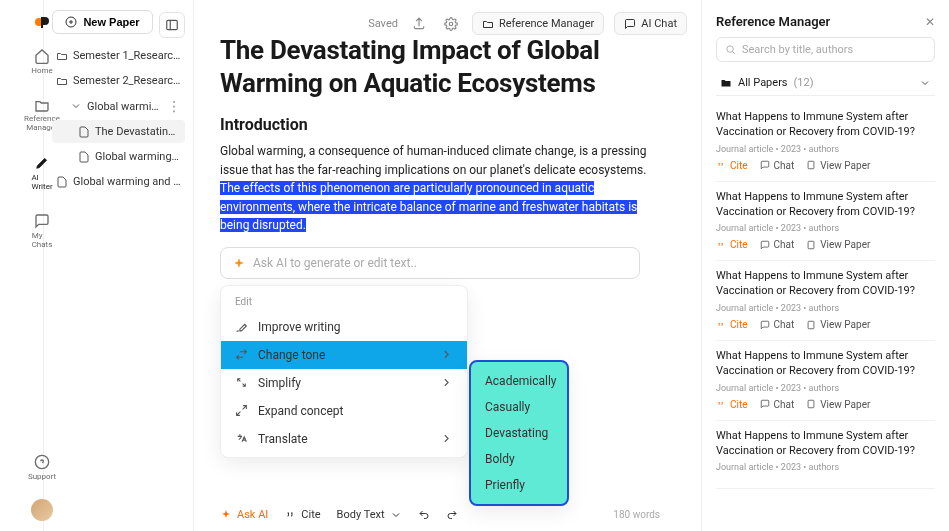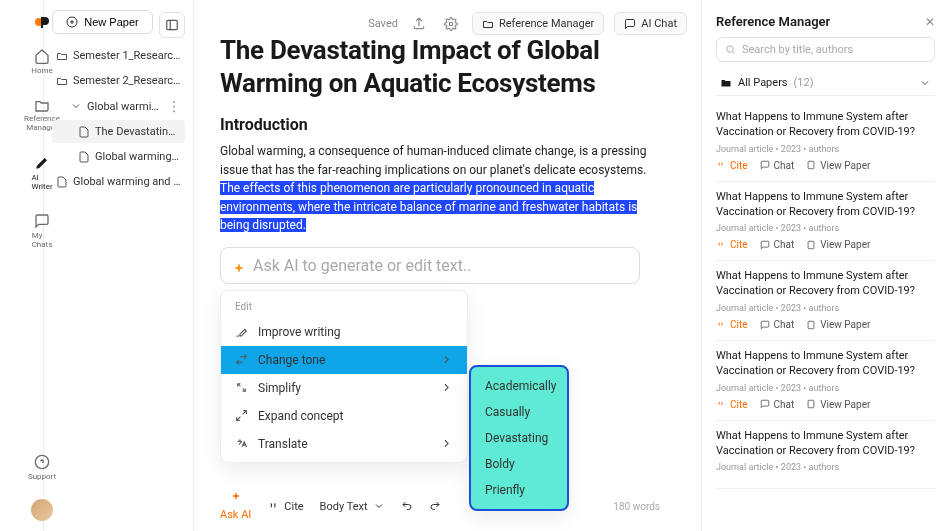--- a/index.html
+++ b/index.html
@@ -11,21 +11,21 @@
 .rail .logo svg { width:16px; height:16px; }
 .rail-item { display:flex; flex-direction:column; align-items:center; gap:2px; cursor:pointer; color:#6b6b6b; font-size:8px; width:100%; padding:4px 0; }
 .rail-item svg { width:16px; height:16px; stroke:#6b6b6b; }
 .rail-item.active { background:#fff; color:#1a1a1a; }
 .rail-item.active svg { stroke:#1a1a1a; fill:#1a1a1a; }
 .rail .spacer { flex:1; }
 .rail .avatar { width:22px; height:22px; border-radius:50%; background: linear-gradient(135deg,#d4a574,#e8c9a0); margin-bottom:10px; }
 
 
 .sidebar { width: 150px; border-right:1px solid #eee; padding: 10px 8px; display:flex; flex-direction:column; gap:4px; }
-.new-paper { display:flex; align-items:center; justify-content:center; gap:6px; border:1px solid #ddd; border-radius:6px; padding:5px 8px; font-size:11px; font-weight:400; background:#fff; cursor:pointer; margin-bottom:6px; }
+.new-paper { display:flex; align-items:center; justify-content:center; gap:6px; border:1px solid #ddd; border-radius:6px; padding:5px 8px; font-size:11px; font-weight:700; background:#fff; cursor:pointer; margin-bottom:6px; }
 .tree { display:flex; flex-direction:column; gap:2px; overflow:hidden; }
 .tree-item { display:flex; align-items:center; gap:5px; padding:5px 4px; font-size:11px; color:#333; border-radius:4px; cursor:pointer; white-space:nowrap; overflow:hidden; text-overflow:ellipsis; }
 .tree-item.indent { padding-left:18px; }
 .tree-item.indent2 { padding-left:26px; }
 .tree-item.active { background:#f3f3f3; }
 .tree-item svg { width:12px; height:12px; flex-shrink:0; stroke:#555; }
 .tree-label { overflow:hidden; text-overflow:ellipsis; flex:1; }
 .dots { color:#888; font-size:14px; line-height:1; }
 
 
@@ -35,38 +35,38 @@
 .topbar .icnbtn svg { width:14px; height:14px; stroke:#888; }
 .topbar .btn { display:flex; align-items:center; gap:5px; border:1px solid #e3e3e3; background:#f9f9f9; border-radius:6px; padding:4px 9px; font-size:11px; color:#333; cursor:pointer; }
 .topbar .btn svg { width:12px; height:12px; stroke:#333; }
 
 .doc-area { margin-top:22px; max-width:440px; }
 .title { font-size:26px; font-weight:700; line-height:1.25; margin-bottom:16px; letter-spacing:-0.3px; }
 .h2 { font-size:16px; font-weight:700; margin-bottom:8px; }
 .para { font-size:12px; line-height:1.55; color:#222; }
 .hl { background:#2046ff; color:#fff; }
 
-.ask-ai-input { margin-top:12px; border:1px solid #ddd; border-radius:8px; padding:8px 12px; display:flex; align-items:flex-end; gap:8px; color:#aaa; font-size:16px; max-width:420px; }
+.ask-ai-input { margin-top:12px; border:1px solid #ddd; border-radius:8px; padding:8px 12px; display:flex; align-items:flex-end; gap:8px; color:#aaa; font-size:12px; max-width:420px; }
 .ask-ai-input svg { width:12px; height:12px; stroke:#ff8a00; fill:#ff8a00; }
 
 
 .dropdown { margin-top:6px; width:248px; border:1px solid #eee; border-radius:8px; box-shadow:0 6px 20px rgba(0,0,0,0.08); background:#fff; padding:10px 0 4px; position:relative; }
 .dd-section-label { font-size:10px; color:#999; padding:0 14px 6px; }
 .dd-item { display:flex; align-items:center; gap:10px; padding:7px 14px; font-size:12px; color:#333; cursor:pointer; }
 .dd-item:hover, .dd-item.hov { background:#0ea5e9; }
 .dd-item svg { width:13px; height:13px; stroke:#555; }
 .dd-item .suffix { font-size:10px; color:#999; margin-left:2px; }
 .dd-item .chev { margin-left:auto; }
 .submenu { position:absolute; left:248px; top:74px; width:100px; border:2px solid #1d4ed8; border-radius:8px; box-shadow:0 6px 20px rgba(0,0,0,0.08); background:#5eead4; padding:6px 0; }
 .submenu .sm-item { padding:6px 14px; font-size:12px; color:#333; cursor:pointer; }
 
 
 .bottombar { position:absolute; bottom:10px; left:26px; right:26px; display:flex; align-items:center; gap:16px; font-size:11px; max-width:440px; }
 .bb-item { display:flex; align-items:center; gap:5px; cursor:pointer; color:#333; }
-.bb-item.accent { color:#ff6a00;flex-direction:column; }
+.bb-item.accent { color:#ff6a00; }
 .bb-item svg { width:12px; height:12px; }
 .bb-spacer { flex:1; }
 .wordcount { color:#aaa; font-size:10px; }
 
 
 .right { width:248px; border-left:1px solid #eee; padding:14px 14px 0; display:flex; flex-direction:column; overflow:hidden; }
 .right-head { display:flex; align-items:center; justify-content:space-between; margin-bottom:8px; }
 .right-head h3 { font-size:13px; font-weight:600; }
 .right-head .x { cursor:pointer; color:#888; }
 .search-box { display:flex; align-items:center; gap:6px; border:1px solid #e3e3e3; border-radius:6px; padding:5px 8px; font-size:11px; color:#aaa; margin-bottom:8px; }

